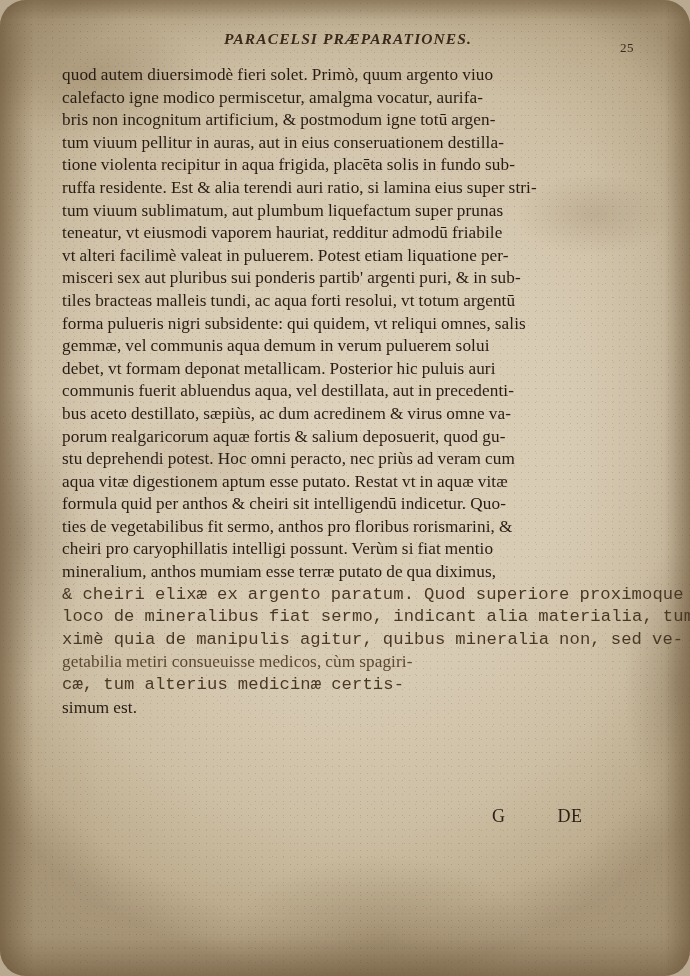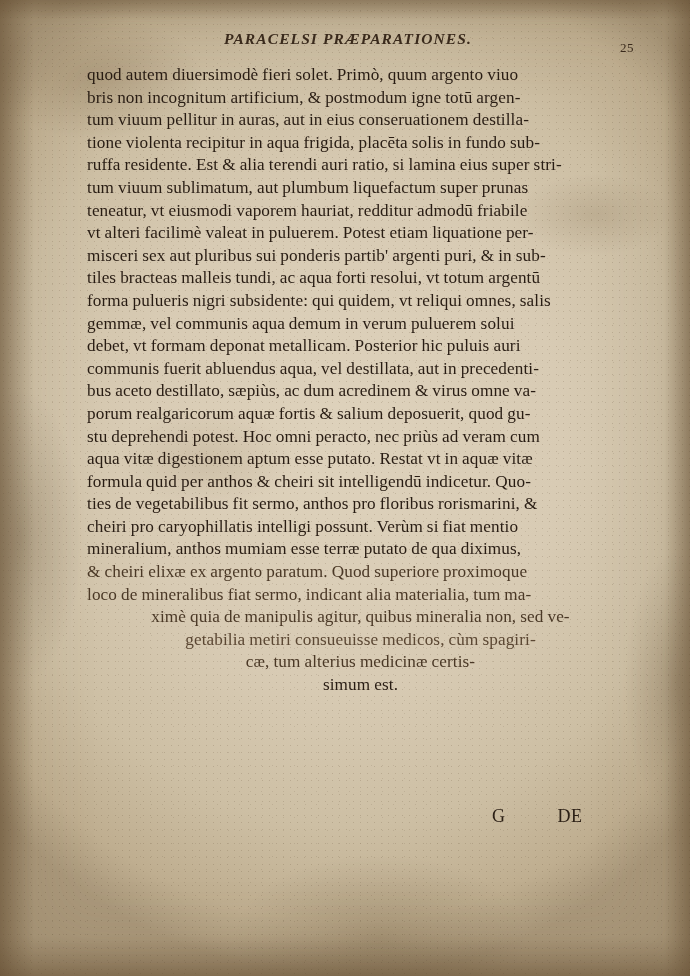--- a/index.html
+++ b/index.html
@@ -16,20 +16,21 @@
 
   
   #page {
     position: relative;
     width: 690px;
     height: 976px;
     background:
       radial-gradient(ellipse 70% 55% at 50% 45%, #ded2bc 0%, #d8cbb4 45%, #cdbfa4 72%, #bfae90 90%, #a9977a 100%);
     box-sizing: border-box;
     overflow: hidden;
+    border-radius: 26px;
   }
   
   #page:before {
     content: "";
     position: absolute;
     inset: 0;
     pointer-events: none;
     background:
       radial-gradient(ellipse 22% 9% at 14% 8%, rgba(120,95,60,0.20), rgba(120,95,60,0) 70%),
       radial-gradient(ellipse 16% 6% at 86% 22%, rgba(120,95,60,0.16), rgba(120,95,60,0) 70%),
@@ -100,33 +101,32 @@
 
   .body-text {
     margin-top: 6px;
     font-size: 17.2px;
     line-height: 22.6px;
     color: #281c13;
     text-align: justify;
     text-justify: inter-word;
     letter-spacing: 0.1px;
     word-spacing: -0.4px;
-    margin-left: 25px;
   }
   .body-text p {
     margin: 0;
     text-indent: 0;
   }
   .line {
     display: block;
     white-space: nowrap;
   }
-  .line.center { text-align: center; display: block; }
-
-  .ink-fade { color: #4a3826; }
+  .line.center { display: block; }
+
+  .ink-fade { color: #4a3826; font-family: Liberation Mono, monospace; }
   .ink-faint { color: #5b4733; }
 
   
   .sig-row {
     position: absolute;
     left: 62px;
     top: 806px;
     width: 572px;
     display: flex;
     z-index: 3;
@@ -184,20 +184,21 @@
   <div id="content">
 
     <div class="header-row">
       <div class="running-head">PARACELSI PRÆPARATIONES.</div>
       <div class="folio">25</div>
     </div>
 
     <div class="body-text">
       <p>
         <span class="line">quod autem diuersimodè fieri solet.  Primò, quum argento viuo</span>
+        <span class="line">calefacto igne modico permiscetur, amalgma vocatur, aurifa-</span>
         <span class="line">bris non incognitum artificium, &amp; postmodum igne totū argen-</span>
         <span class="line">tum viuum pellitur in auras, aut in eius conseruationem destilla-</span>
         <span class="line">tione violenta recipitur in aqua frigida, placēta solis in fundo sub-</span>
         <span class="line">ruffa residente. Est &amp; alia terendi auri ratio, si lamina eius super stri-</span>
         <span class="line">tum viuum sublimatum, aut plumbum liquefactum super prunas</span>
         <span class="line">teneatur, vt eiusmodi vaporem hauriat, redditur admodū friabile</span>
         <span class="line">vt alteri facilimè valeat in puluerem.  Potest etiam liquatione per-</span>
         <span class="line">misceri sex aut pluribus sui ponderis partib' argenti puri, &amp; in sub-</span>
         <span class="line">tiles bracteas malleis tundi, ac aqua forti resolui, vt totum argentū</span>
         <span class="line">forma pulueris nigri subsidente: qui quidem, vt reliqui omnes, salis</span>

